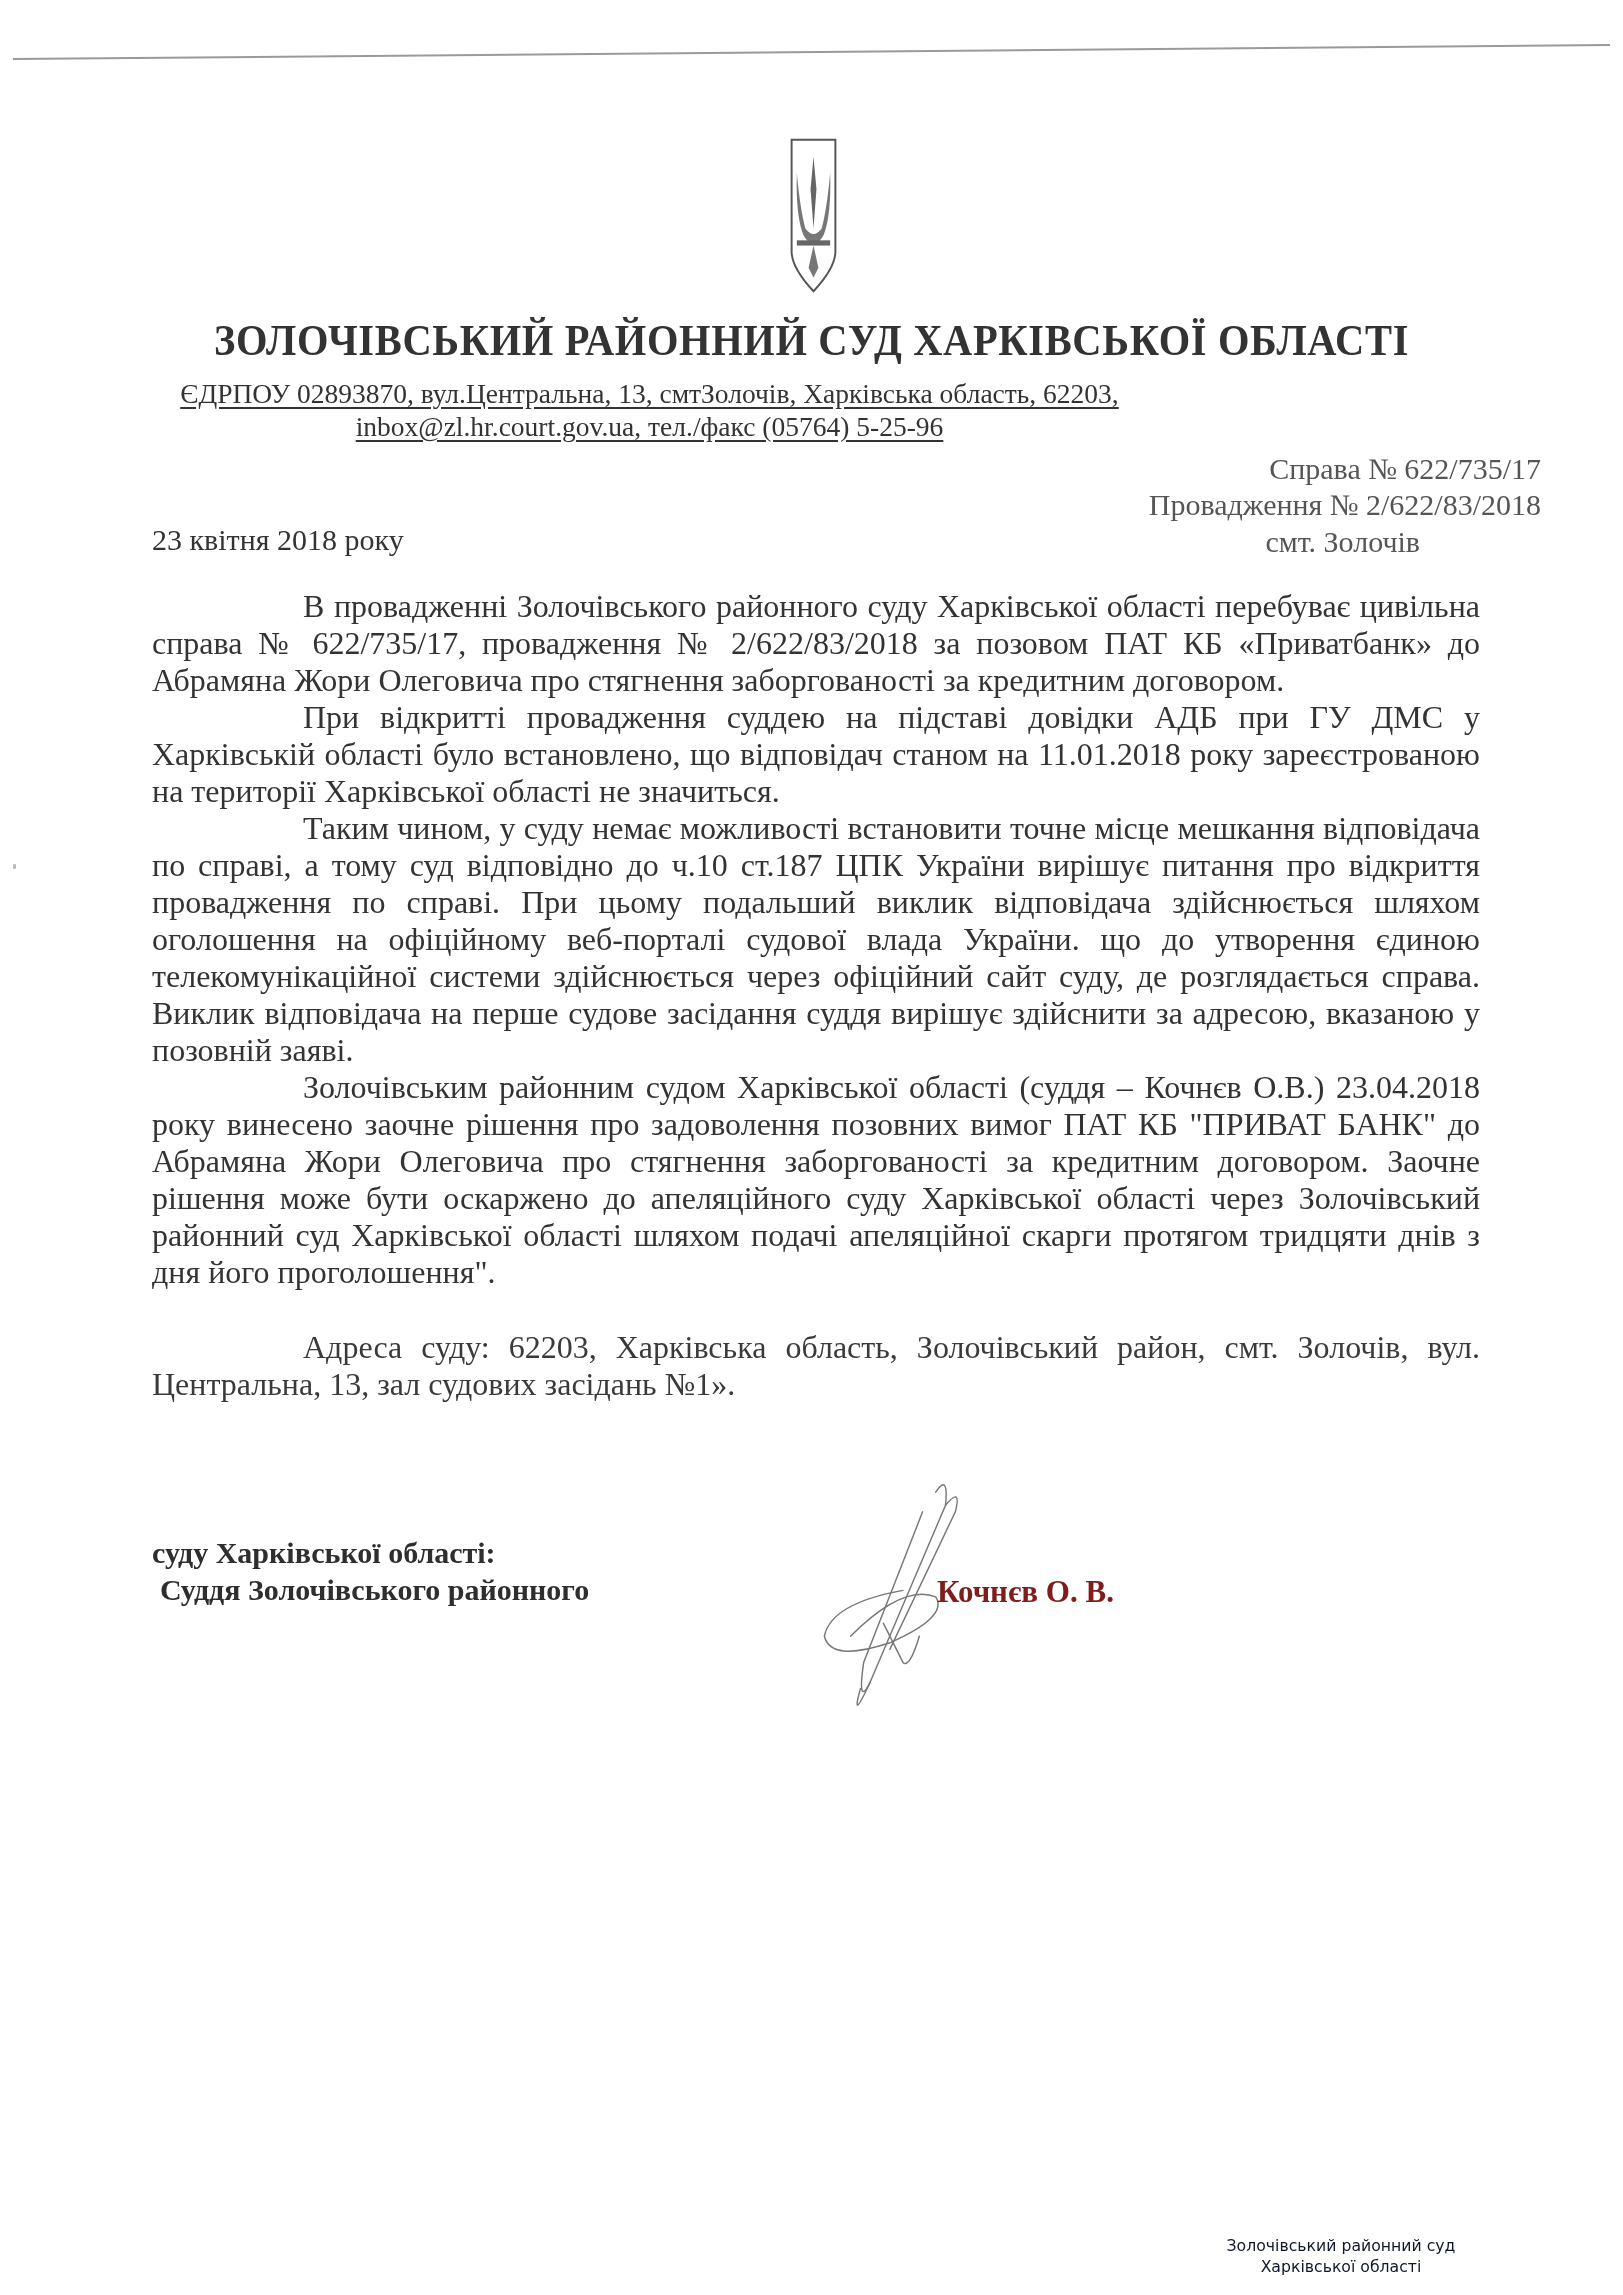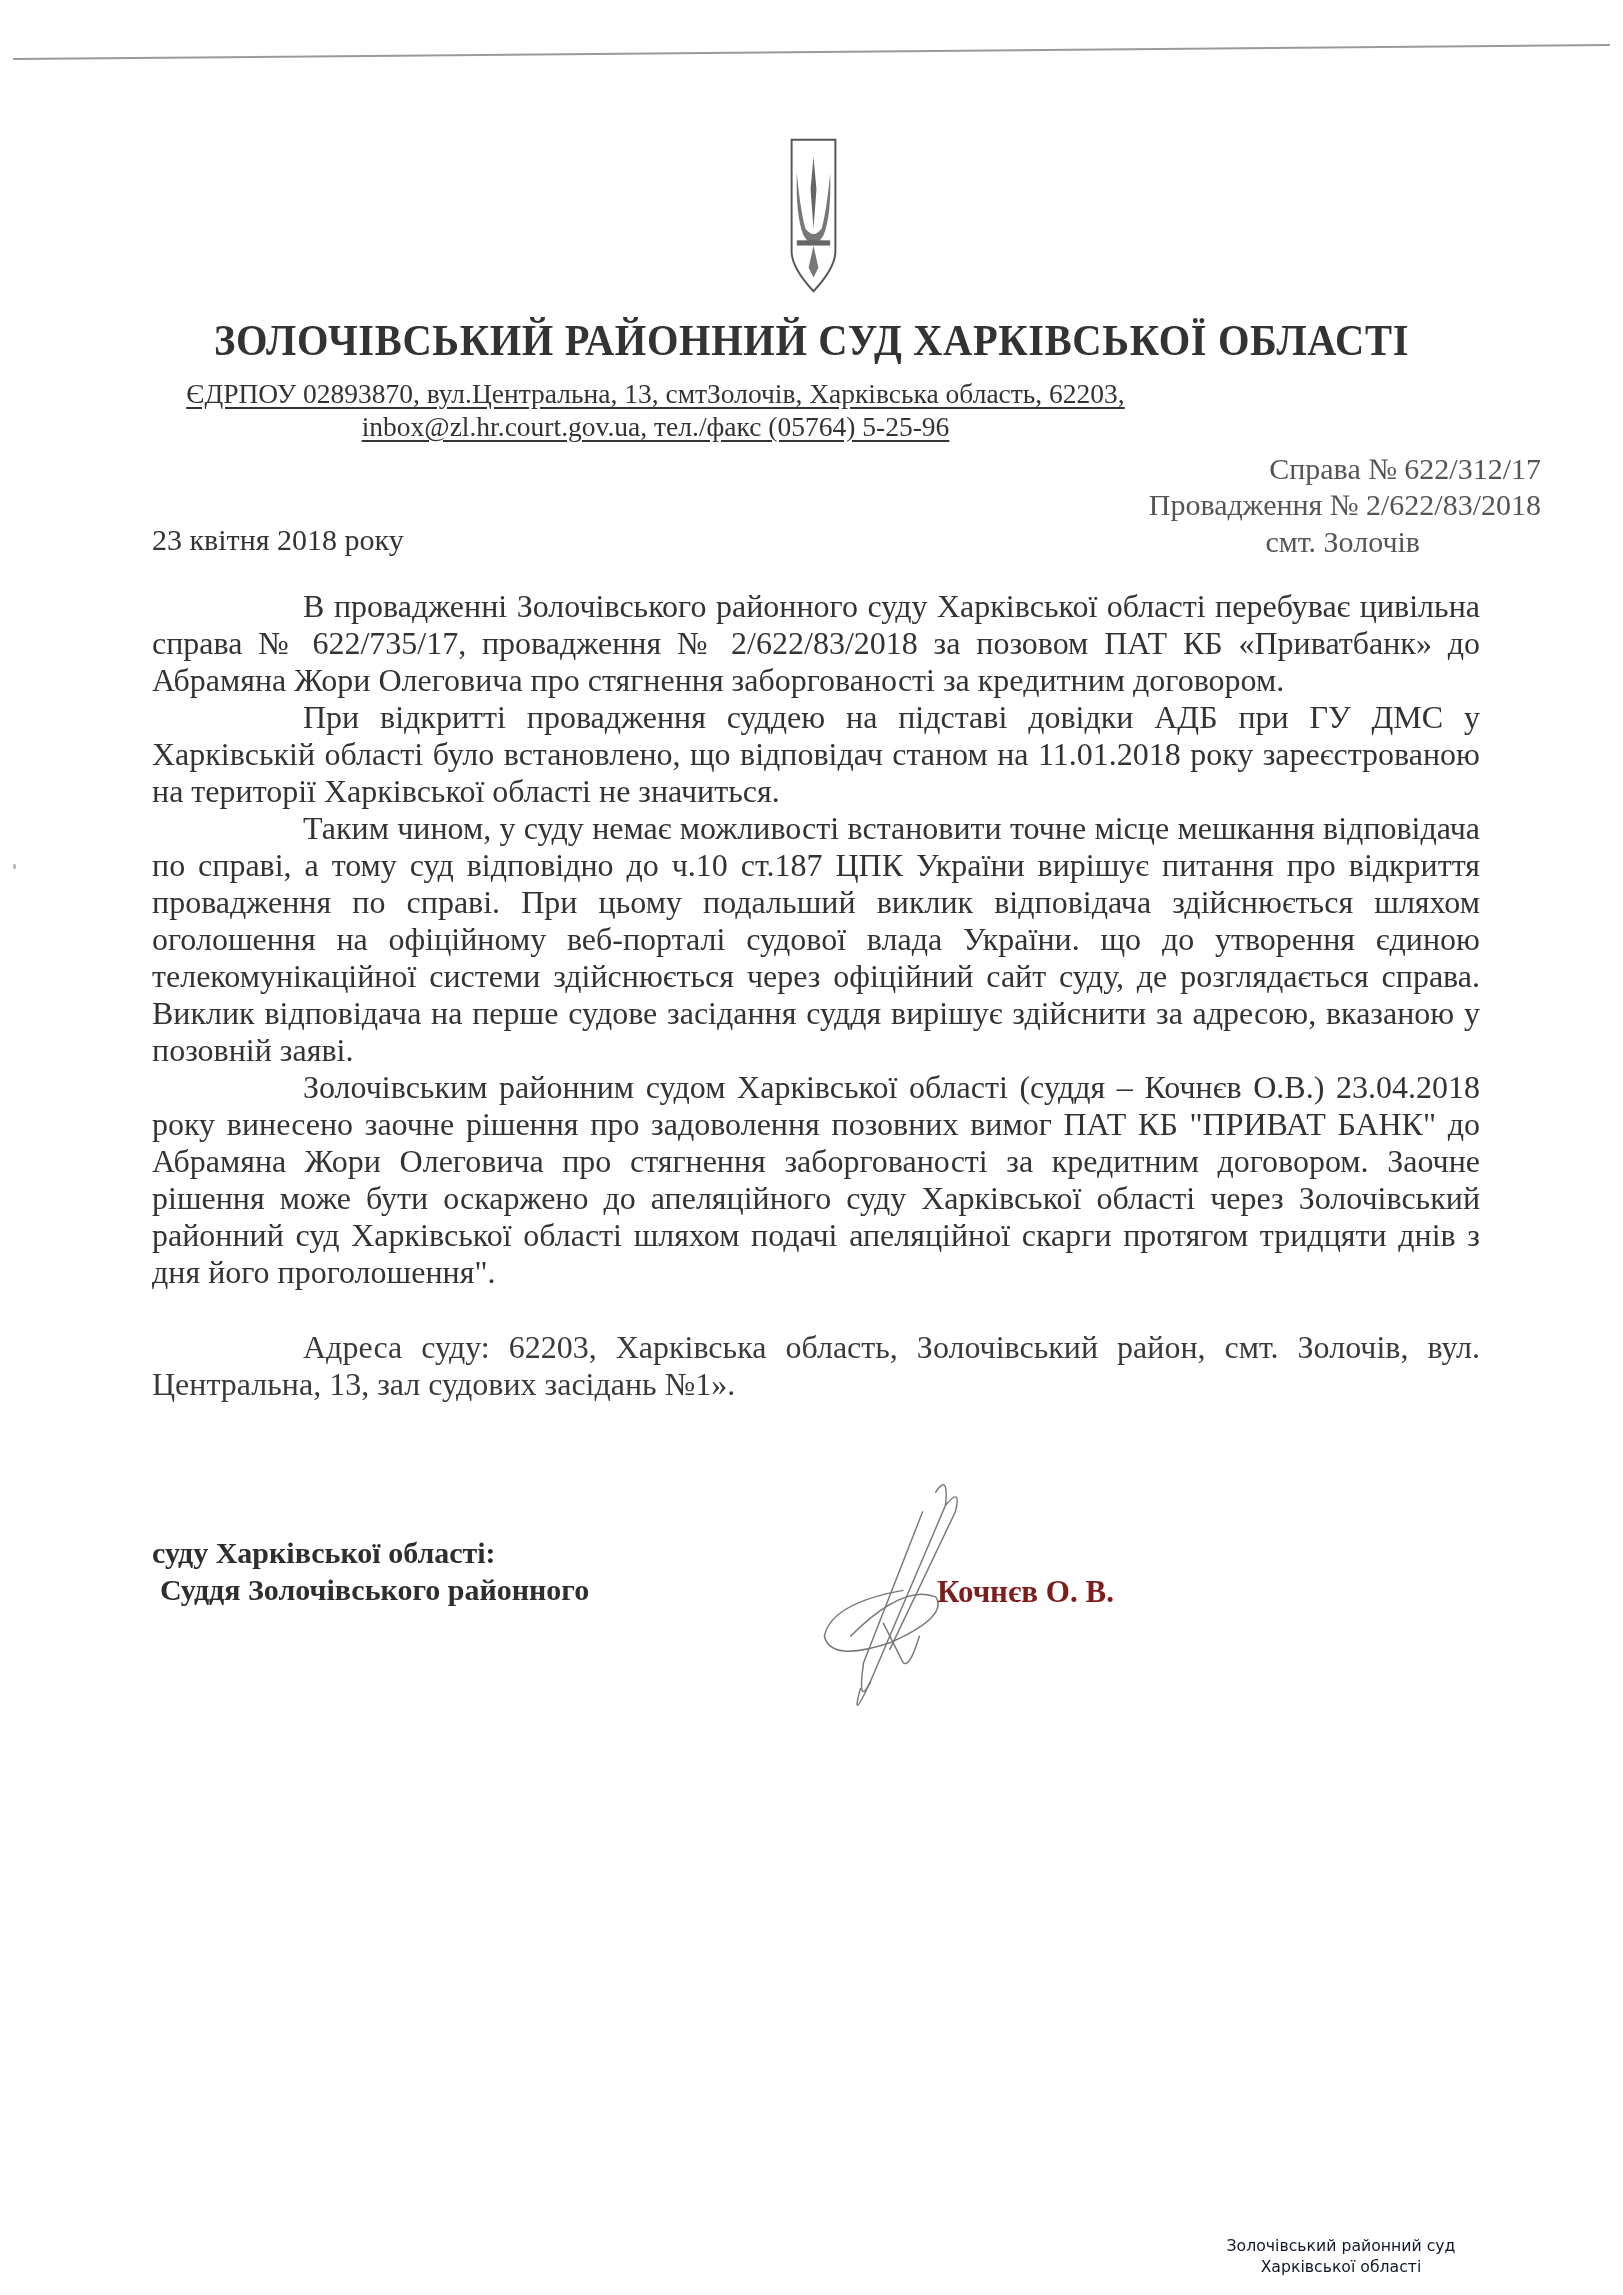--- a/index.html
+++ b/index.html
@@ -2,21 +2,21 @@
 <html style="font-size:10.5px"><head>
 <meta charset="utf-8">
 <style>
   html, body { margin: 0; padding: 0; background: #ffffff; }
   body { width: 1623px; height: 2295px; position: relative; overflow: hidden;
          font-family: "Liberation Serif", "DejaVu Serif", serif; color: #2a2a2a; }
   .abs { position: absolute; }
   .top-rule { left: 13px; top: 58px; width: 1597px; height: 2px; background: #9a9a9a; transform: rotate(-0.5deg); transform-origin: left top; }
   .emblem { left: 789px; top: 137px; width: 49px; height: 157px; }
   .title { left: 0; width: 1623px; top: 315px; text-align: center; font-size: 44px; font-weight: bold; letter-spacing: 0.7px; color: #333; transform: scaleX(0.92); }
-  .addr { left: 0; width: 1299px; text-align: center; font-size: 27.5px; color: #333; padding-left: 6px; }
+  .addr { left: 0; width: 1299px; text-align: center; font-size: 27.5px; color: #333; }
   .addr span { text-decoration: underline; text-underline-offset: 3.9px; }
   .addr1 { top: 378px; }
   .addr2 { top: 411px; }
   .ref { right: 88px; text-align: right; font-size: 30px; color: #555; }
   .ref1 { top: 452px; right: 82px; }
   .ref2 { top: 488px; right: 82px; }
   .ref3 { top: 525px; right: 203px; }
   .date { left: 152px; top: 523px; font-size: 30px; color: #333; }
   .body { left: 152px; width: 1328px; top: 588px; font-size: 32px; line-height: 37px; text-align: justify; color: #333; }
   .body p { margin: 0; text-indent: 151px; }
@@ -38,21 +38,21 @@
   <path d="M37.5 30 L33 80 L37.5 140 L42 80 Z" fill="#666"></path>
   <path d="M12 55 Q10 120 22 150 Q30 165 37.5 160 Q45 165 53 150 Q65 120 63 55 Q58 110 50 140 Q42 150 37.5 148 Q33 150 25 140 Q17 110 12 55 Z" fill="#777"></path>
   <rect x="12" y="158" width="51" height="8" fill="#666"></rect>
   <path d="M37.5 166 L30 200 L37.5 215 L45 200 Z" fill="#777"></path>
 </svg>
 
 <div class="abs title">ЗОЛОЧІВСЬКИЙ РАЙОННИЙ СУД ХАРКІВСЬКОЇ ОБЛАСТІ</div>
 <div class="abs addr addr1"><span>ЄДРПОУ 02893870, вул.Центральна, 13, смтЗолочів, Харківська область, 62203,</span></div>
 <div class="abs addr addr2"><span>inbox@zl.hr.court.gov.ua, тел./факс (05764) 5-25-96</span></div>
 
-<div class="abs ref ref1">Справа № 622/312/17</div>
+<div class="abs ref ref1">Справа № 622/735/17</div>
 <div class="abs ref ref2">Провадження № 2/622/83/2018</div>
 <div class="abs ref ref3">смт. Золочів</div>
 <div class="abs date">23 квітня 2018 року</div>
 
 <div class="abs body">
   <p>В провадженні Золочівського районного суду Харківської області перебуває цивільна справа № 622/735/17, провадження № 2/622/83/2018 за позовом ПАТ КБ «Приватбанк» до Абрамяна Жори Олеговича про стягнення заборгованості за кредитним договором.</p>
   <p>При відкритті провадження суддею на підставі довідки АДБ при ГУ ДМС у Харківській області було встановлено, що відповідач станом на 11.01.2018 року зареєстрованою на території Харківської області не значиться.</p>
   <p>Таким чином, у суду немає можливості встановити точне місце мешкання відповідача по справі, а тому суд відповідно до ч.10 ст.187 ЦПК України вирішує питання про відкриття провадження по справі. При цьому подальший виклик відповідача здійснюється шляхом оголошення на офіційному веб-порталі судової влада України. що до утворення єдиною телекомунікаційної системи здійснюється через офіційний сайт суду, де розглядається справа. Виклик відповідача на перше судове засідання суддя вирішує здійснити за адресою, вказаною у позовній заяві.</p>
   <p>Золочівським районним судом Харківської області (суддя – Кочнєв О.В.) 23.04.2018 року винесено заочне рішення про задоволення позовних вимог ПАТ КБ "ПРИВАТ БАНК" до Абрамяна Жори Олеговича про стягнення заборгованості за кредитним договором. Заочне рішення може бути оскаржено до апеляційного суду Харківської області через Золочівський районний суд Харківської області шляхом подачі апеляційної скарги протягом тридцяти днів з дня його проголошення".</p>
   <p class="address">Адреса суду: 62203, Харківська область, Золочівський район, смт. Золочів, вул. Центральна, 13, зал судових засідань №1».</p>

